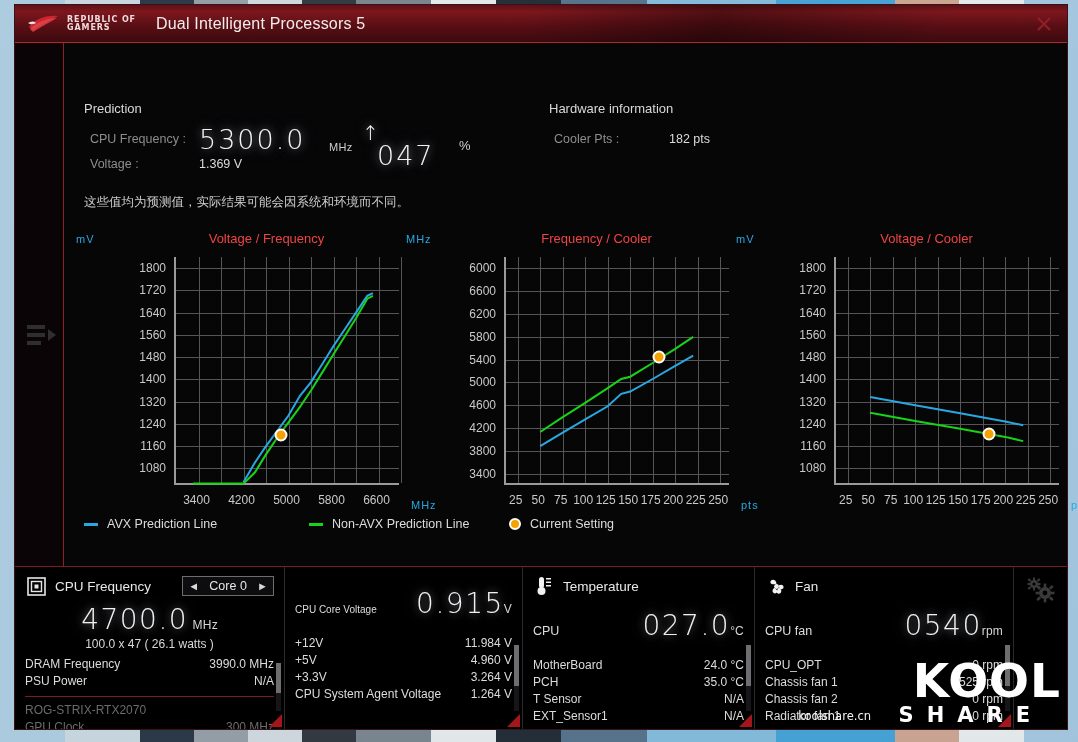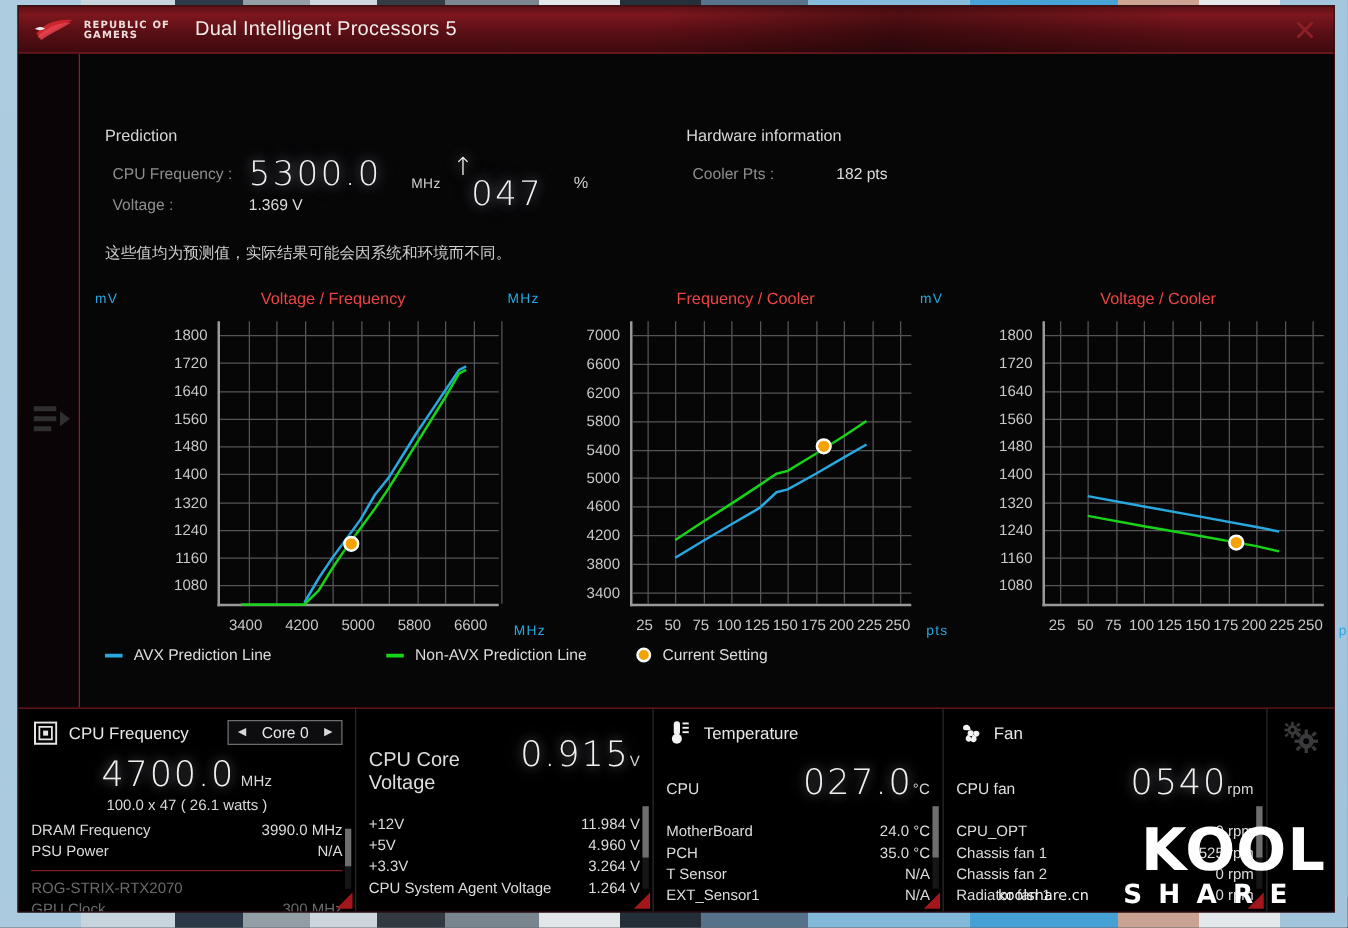--- a/index.html
+++ b/index.html
@@ -391,21 +391,21 @@
             </div>
             <div class="ytick" style="top: 244.6px; right: 298px;">3400</div>
             <div class="ytick" style="top: 221.8px; right: 298px;">3800</div>
             <div class="ytick" style="top: 199px; right: 298px;">4200</div>
             <div class="ytick" style="top: 176.2px; right: 298px;">4600</div>
             <div class="ytick" style="top: 153.4px; right: 298px;">5000</div>
             <div class="ytick" style="top: 130.6px; right: 298px;">5400</div>
             <div class="ytick" style="top: 107.8px; right: 298px;">5800</div>
             <div class="ytick" style="top: 85px; right: 298px;">6200</div>
             <div class="ytick" style="top: 62.2px; right: 298px;">6600</div>
-            <div class="ytick" style="top: 39.4px; right: 298px;">7000</div>
+            <div class="ytick" style="top: 39.4px; right: 298px;">6000</div>
             <div class="xtick" style="left: 121.7px; top: 264px;">25</div>
             <div class="xtick" style="left: 144.2px; top: 264px;">50</div>
             <div class="xtick" style="left: 166.7px; top: 264px;">75</div>
             <div class="xtick" style="left: 189.2px; top: 264px;">100</div>
             <div class="xtick" style="left: 211.7px; top: 264px;">125</div>
             <div class="xtick" style="left: 234.2px; top: 264px;">150</div>
             <div class="xtick" style="left: 256.7px; top: 264px;">175</div>
             <div class="xtick" style="left: 279.2px; top: 264px;">200</div>
             <div class="xtick" style="left: 301.7px; top: 264px;">225</div>
             <div class="xtick" style="left: 324.2px; top: 264px;">250</div>
@@ -528,21 +528,21 @@
         <span class="k">GPU Clock</span>
         <span class="v">300 MHz</span>
       </div>
       <div class="scrollbar" style="top:96px;">
           <i></i>
         </div>
     </div>
 
     <div class="mpanel" style="width:238px;">
       <div style="display:flex; align-items:baseline; margin-top:12px;">
-        <span style="font-size:16px; color:#dedede;">CPU Core Voltage</span>
+        <span style="font-size:10px; color:#dedede;">CPU Core Voltage</span>
         <span class="mbig" style="margin-left:auto;">0.915</span>
         <span class="mbig-unit">V</span>
       </div>
       <div style="margin-top:15px;">
         <div class="mrow">
           <span class="k">+12V</span>
           <span class="v">11.984  V</span>
         </div>
         <div class="mrow">
           <span class="k">+5V</span>

